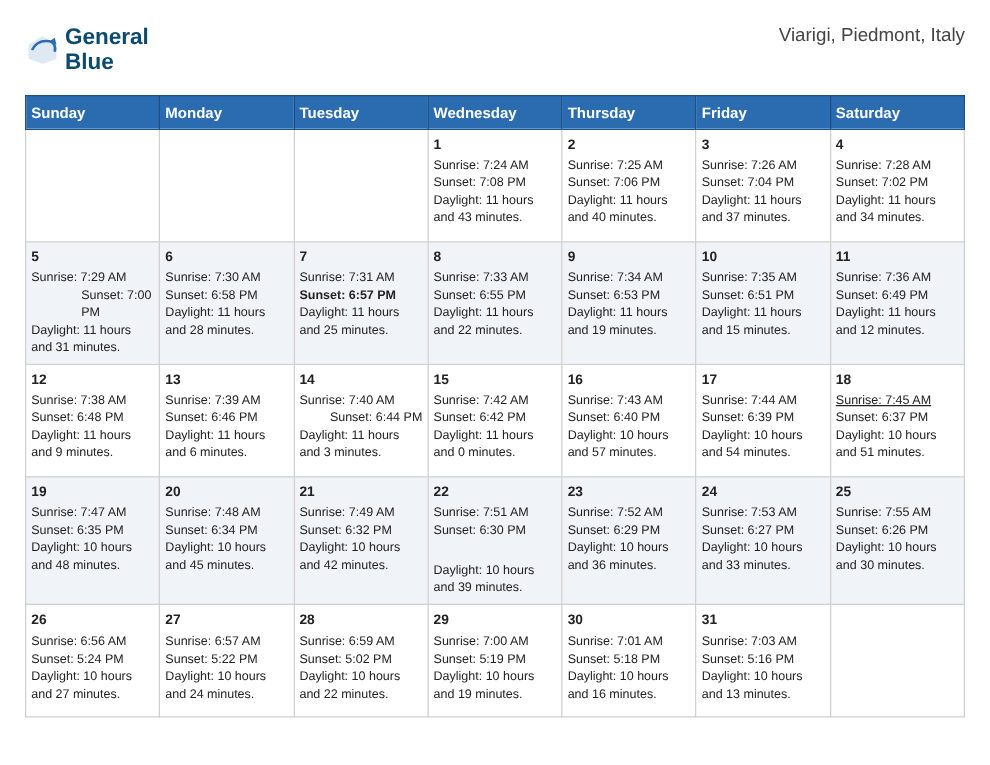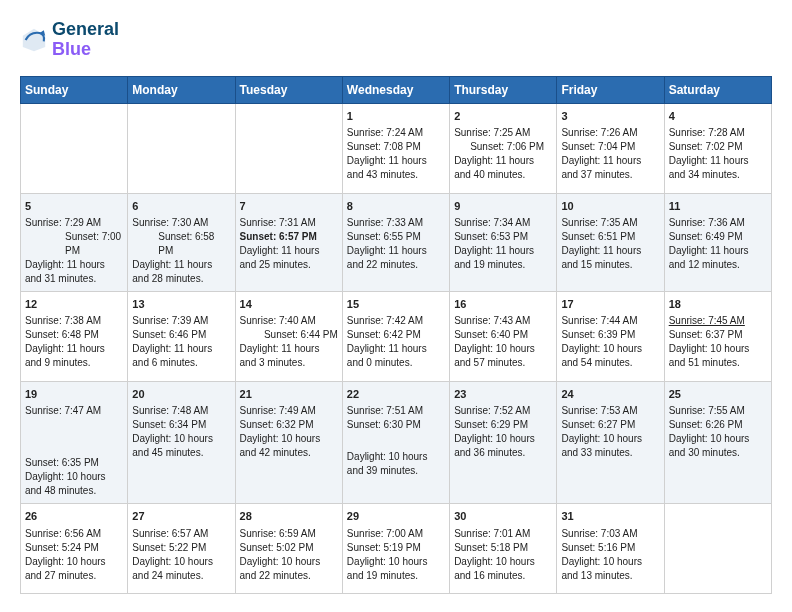--- a/index.html
+++ b/index.html
@@ -19,21 +19,21 @@
     .logo {
       display: flex;
       align-items: center;
     }
     .logo-text {
       font-size: 18px;
       font-weight: bold;
       line-height: 1.1;
     }
     .logo-general { color: #0c4a6e; }
-    .logo-blue { color: #8b5cf6; }
+    .logo-blue { color: #0c4a6e; }
     .logo-icon {
       width: 28px;
       height: 28px;
       margin-right: 4px;
     }
     .title-block {
       text-align: right;
     }
     .month-title {
       font-size: 36px;
@@ -93,20 +93,21 @@
       <polygon points="20,4 36,14 36,30 20,36 4,30 4,14" fill="#2b6cb0" opacity="0.15"></polygon>
       <path d="M8 20 Q14 8 28 10 Q36 12 34 22" stroke="#2b6cb0" stroke-width="3" fill="none"></path>
       <path d="M28 10 L34 6 L36 14 Z" fill="#2b6cb0"></path>
     </svg>
     <div class="logo-text">
       <span class="logo-general">General</span><br>
       <span class="logo-blue">Blue</span>
     </div>
   </div>
   <div class="title-block">
+    <div class="location">Viarigi, Piedmont, Italy</div>
   </div>
 </div>
 
 <table>
   <thead>
     <tr id="header-row">
         <th>Sunday</th>
         <th>Monday</th>
         <th>Tuesday</th>
         <th>Wednesday</th>
@@ -122,21 +123,21 @@
         <td class="empty-cell"></td>
         <td>
           <span class="day-number">1</span>
           <span style="display: block;">Sunrise: 7:24 AM</span>
           <span style="display: block;">Sunset: 7:08 PM</span>
           <span style="display: block;">Daylight: 11 hours and 43 minutes.</span>
         </td>
         <td>
           <span class="day-number">2</span>
           <span style="display: block;">Sunrise: 7:25 AM</span>
-          <span style="display: block; margin-left: 16px;">Sunset: 7:06 PM</span>
+          <span style="display: block;">Sunset: 7:06 PM</span>
           <span style="display: block;">Daylight: 11 hours and 40 minutes.</span>
         </td>
         <td>
           <span class="day-number">3</span>
           <span style="display: block;">Sunrise: 7:26 AM</span>
           <span style="display: block;">Sunset: 7:04 PM</span>
           <span style="display: block;">Daylight: 11 hours and 37 minutes.</span>
         </td>
         <td>
           <span class="day-number">4</span>
@@ -148,21 +149,21 @@
       <tr>
         <td>
           <span class="day-number">5</span>
           <span style="display: block;">Sunrise: 7:29 AM</span>
           <span style="display: block; margin-left: 40px;">Sunset: 7:00 PM</span>
           <span style="display: block;">Daylight: 11 hours and 31 minutes.</span>
         </td>
         <td>
           <span class="day-number">6</span>
           <span style="display: block;">Sunrise: 7:30 AM</span>
-          <span style="display: block; margin-left: 26px;">Sunset: 6:58 PM</span>
+          <span style="display: block;">Sunset: 6:58 PM</span>
           <span style="display: block;">Daylight: 11 hours and 28 minutes.</span>
         </td>
         <td>
           <span class="day-number">7</span>
           <span style="display: block;">Sunrise: 7:31 AM</span>
           <span style="display: block; font-weight: bold;">Sunset: 6:57 PM</span>
           <span style="display: block;">Daylight: 11 hours and 25 minutes.</span>
         </td>
         <td>
           <span class="day-number">8</span>
@@ -230,21 +231,21 @@
           <span class="day-number">18</span>
           <span style="display: block; text-decoration: underline;">Sunrise: 7:45 AM</span>
           <span style="display: block;">Sunset: 6:37 PM</span>
           <span style="display: block;">Daylight: 10 hours and 51 minutes.</span>
         </td>
       </tr>
       <tr>
         <td>
           <span class="day-number">19</span>
           <span style="display: block;">Sunrise: 7:47 AM</span>
-          <span style="display: block; margin-top: 38px;">Sunset: 6:35 PM</span>
+          <span style="display: block;">Sunset: 6:35 PM</span>
           <span style="display: block;">Daylight: 10 hours and 48 minutes.</span>
         </td>
         <td>
           <span class="day-number">20</span>
           <span style="display: block;">Sunrise: 7:48 AM</span>
           <span style="display: block;">Sunset: 6:34 PM</span>
           <span style="display: block;">Daylight: 10 hours and 45 minutes.</span>
         </td>
         <td>
           <span class="day-number">21</span>

